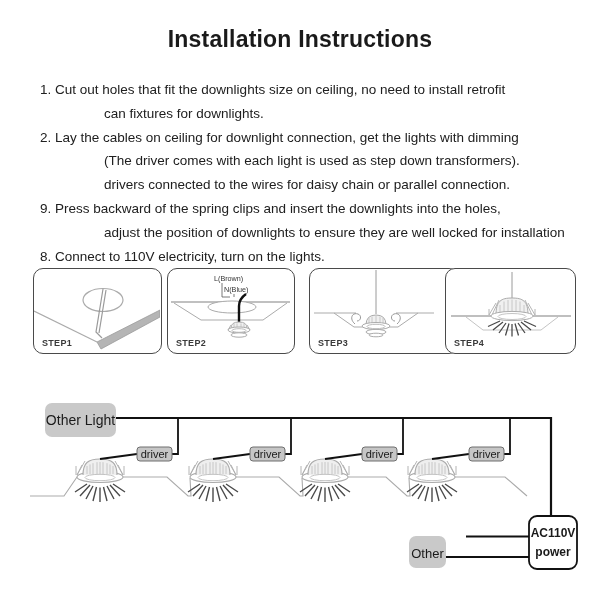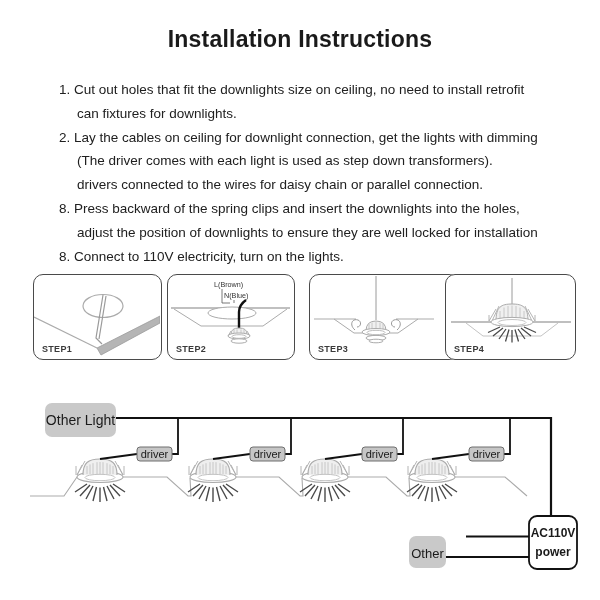--- a/index.html
+++ b/index.html
@@ -5,24 +5,24 @@
   html,body{margin:0;padding:0;background:#ffffff;}
   .page{
     position:relative;width:600px;height:600px;background:#ffffff;overflow:hidden;
     font-family:"Liberation Sans", sans-serif;color:#1e1e1e;
   }
   .title{
     position:absolute;top:26px;left:0;width:600px;text-align:center;
     font-size:23px;font-weight:bold;color:#1a1a1a;letter-spacing:0.2px;margin:0;
   }
   .instructions{position:absolute;top:78px;left:0;width:600px;font-size:13.5px;line-height:23.8px;color:#202020;}
-  .instr-line{padding-left:77px;white-space:nowrap;}
-  .instr-line.start{padding-left:59px;}
+  .instr-line{padding-left:104px;white-space:nowrap;}
+  .instr-line.start{padding-left:40px;}
   .step-box{
-    position:absolute;top:274px;height:86px;box-sizing:border-box;
+    position:absolute;top:268px;height:86px;box-sizing:border-box;
     border:1.5px solid #4a4a4a;border-radius:10px;background:#ffffff;
   }
   .step-box svg{position:absolute;top:0;left:0;}
   .step-label{
     position:absolute;left:8px;bottom:5px;font-size:9px;font-weight:bold;color:#3a3a3a;letter-spacing:0.3px;
   }
   #step1{left:33px;width:129px;}
   #step2{left:167px;width:128px;}
   #step3{left:309px;width:150px;}
   #step4{left:445px;width:131px;}
@@ -35,21 +35,21 @@
 <div class="page">
 
   <h1 class="title">Installation Instructions</h1>
 
   <div class="instructions">
     <div class="instr-line start">1. Cut out holes that fit the downlights size on ceiling, no need to install retrofit</div>
     <div class="instr-line">can fixtures for downlights.</div>
     <div class="instr-line start">2. Lay the cables on ceiling for downlight connection, get the lights with dimming</div>
     <div class="instr-line">(The driver comes with each light is used as step down transformers).</div>
     <div class="instr-line">drivers connected to the wires for daisy chain or parallel connection.</div>
-    <div class="instr-line start">8. Press backward of the spring clips and insert the downlights into the holes,</div>
+    <div class="instr-line start">9. Press backward of the spring clips and insert the downlights into the holes,</div>
     <div class="instr-line">adjust the position of downlights to ensure they are well locked for installation</div>
     <div class="instr-line start">8. Connect to 110V electricity, turn on the lights.</div>
   </div>
 
   <div class="step-box" id="step1">
     <svg width="126" height="83" viewBox="0 0 126 83">
       <path d="M 0,42 L 63,73" stroke="#ababab" stroke-width="1.2" fill="none"></path>
       <polygon points="63,73 126,41 126,48 67,80" fill="#b5b5b5" stroke="#9a9a9a" stroke-width="0.8"></polygon>
       <ellipse cx="69" cy="31" rx="20" ry="11.5" fill="#ffffff" stroke="#ababab" stroke-width="1.2"></ellipse>
       <path d="M 69,20 L 62,63 L 68,69" stroke="#9a9a9a" stroke-width="1.2" fill="none"></path>

